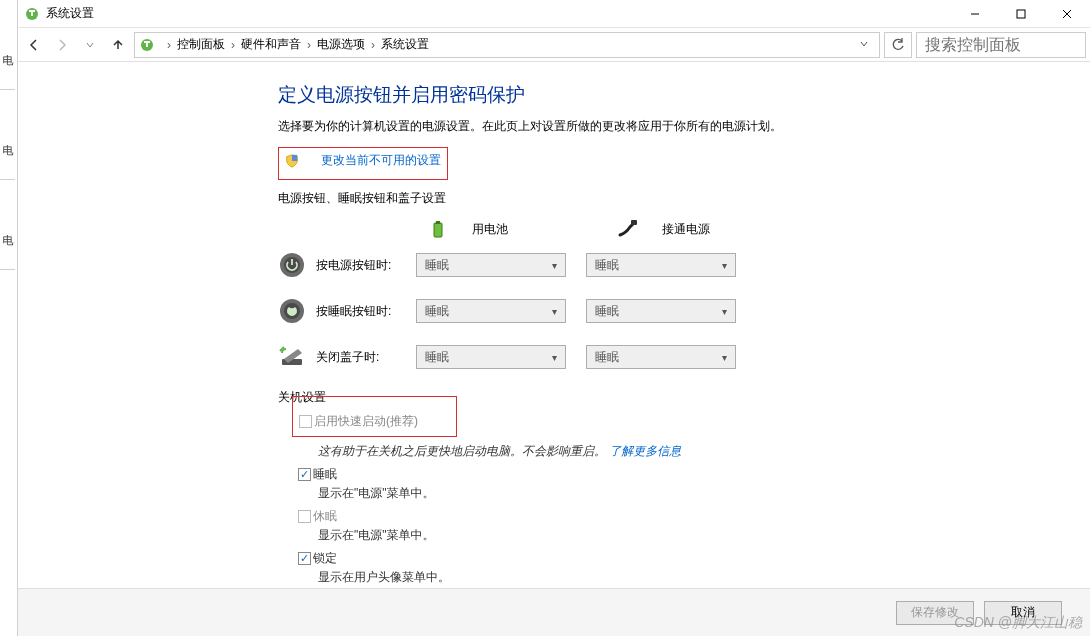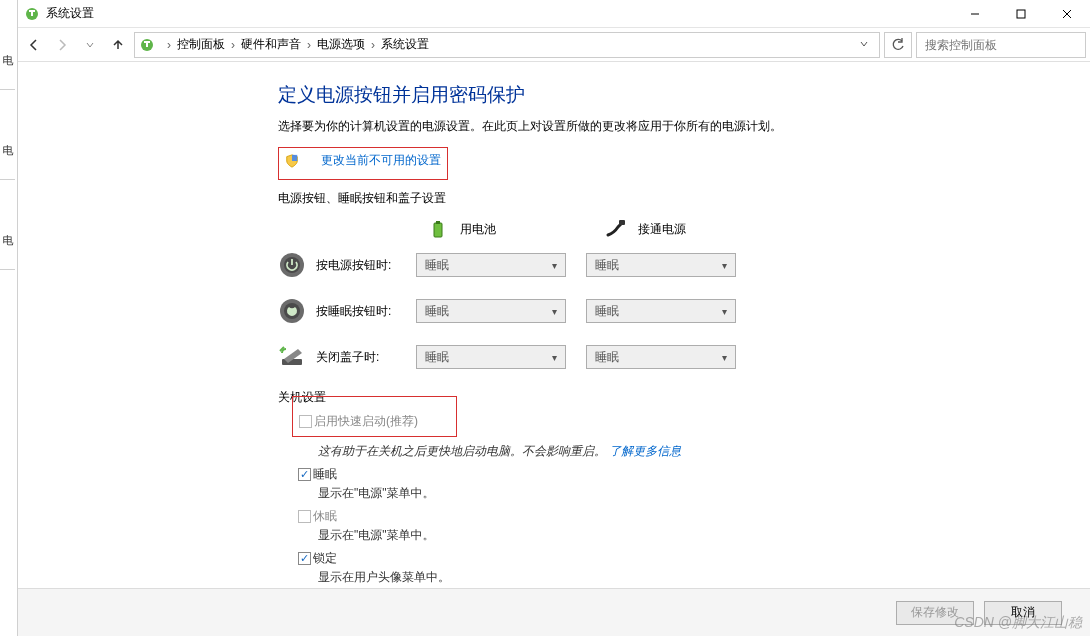--- a/index.html
+++ b/index.html
@@ -75,21 +75,21 @@
   .refresh-btn {
     width: 28px; height: 26px; border: 1px solid #ccc;
     display: flex; align-items: center; justify-content: center;
   }
   .search-box {
     width: 170px; height: 26px; border: 1px solid #ccc;
     padding: 0 6px; color: #888;
     display: flex; align-items: center;
   }
   .search-box input {
-    border: none; outline: none; width: 100%; font-size: 12px;
+    border: none; outline: none; width: 100%; font-size: 16px;
     color: #000; background: transparent;
   }
   .content {
     position: absolute;
     left: 18px; right: 0; top: 62px; bottom: 0;
     padding: 20px 0 0 260px;
   }
   .heading {
     color: #003399;
     font-size: 19px;
@@ -117,21 +117,21 @@
     margin: 0 0 12px 0;
   }
   .columns-header {
     display: flex;
     align-items: center;
     margin-left: 150px;
     gap: 110px;
     margin-bottom: 12px;
   }
   .col-hdr {
-    display: flex; align-items: center; gap: 12px;
+    display: flex; align-items: center; gap: 24px;
   }
   .battery-icon, .plug-icon { width: 20px; height: 20px; }
   .setting-row {
     display: flex; align-items: center;
     margin-bottom: 18px;
   }
   .row-icon {
     width: 28px; height: 28px; margin-right: 10px;
     display: flex; align-items: center; justify-content: center;
   }

